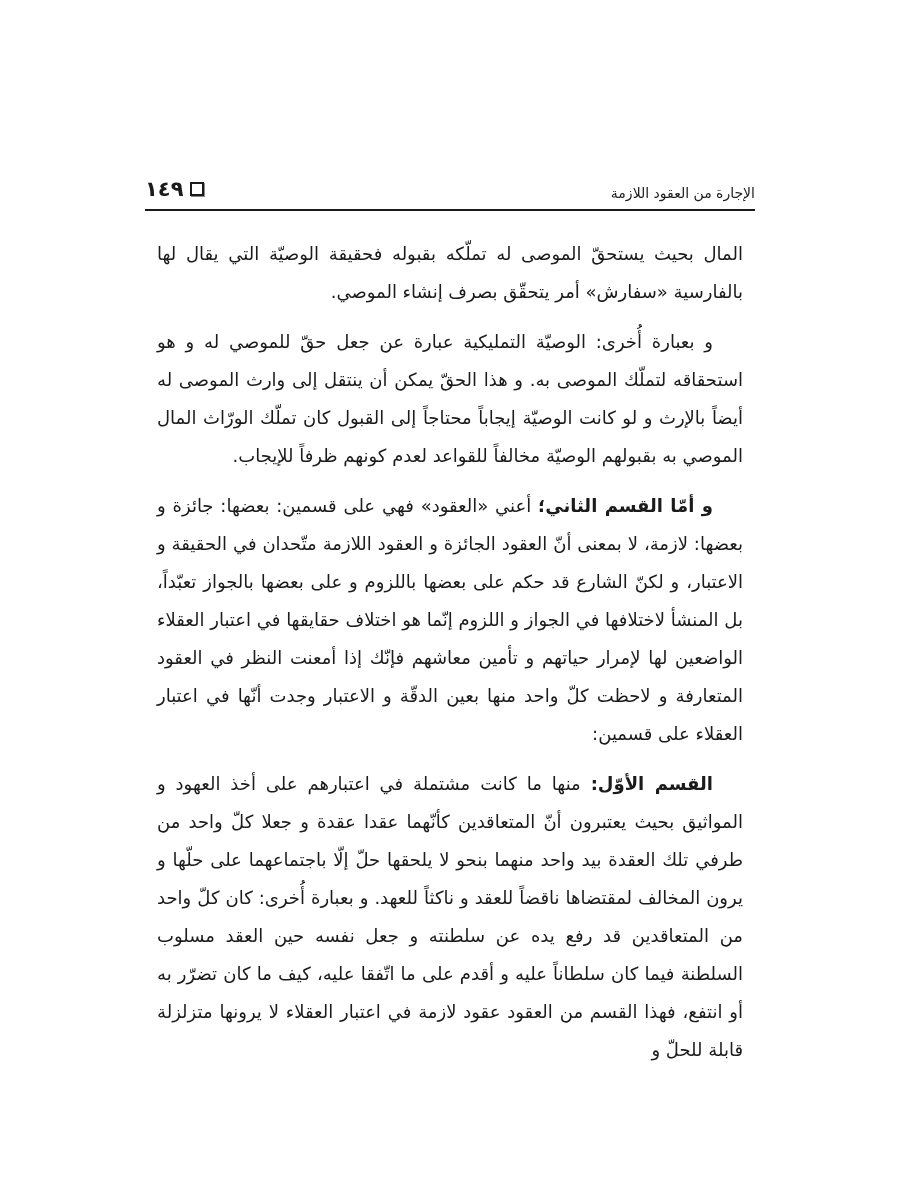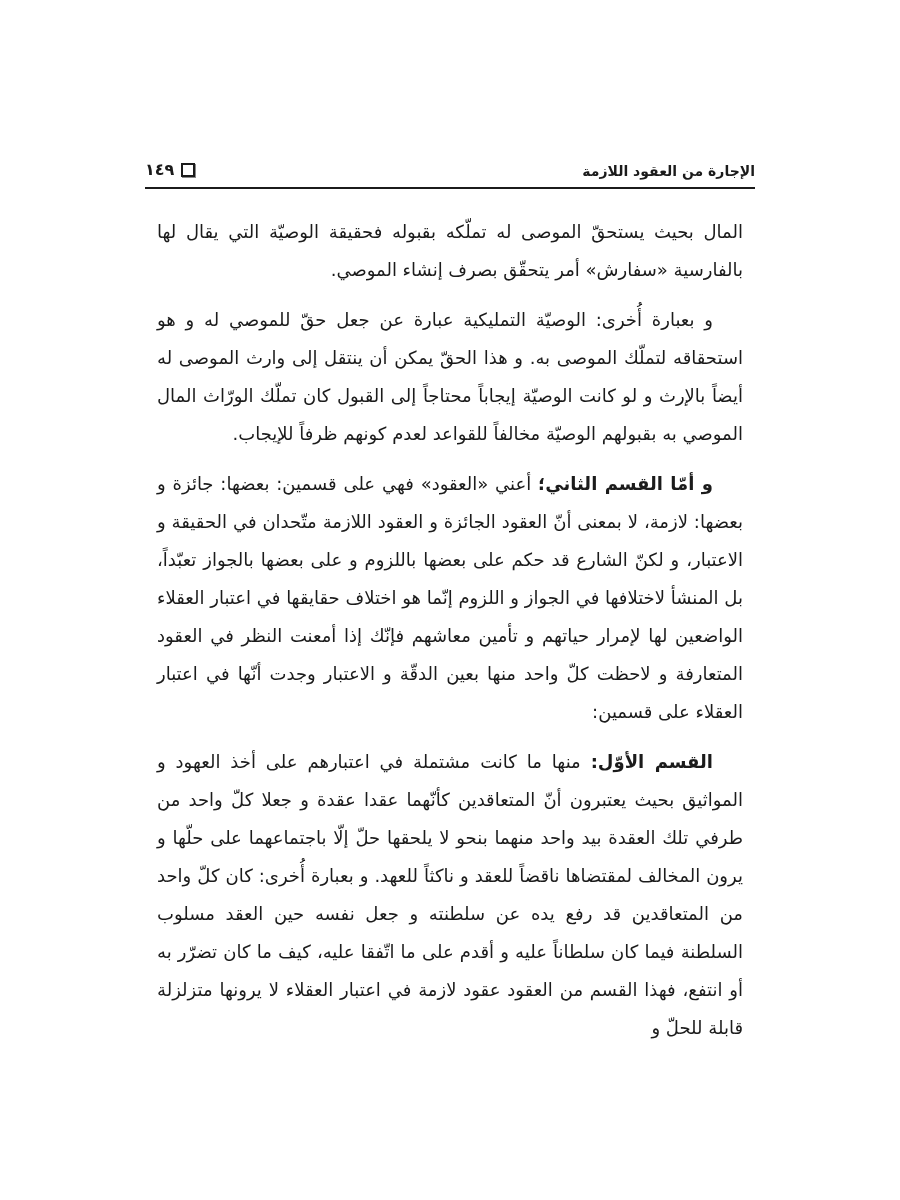--- a/index.html
+++ b/index.html
@@ -25,30 +25,31 @@
   .page-header {
     direction: rtl;
     display: flex;
     justify-content: space-between;
     align-items: flex-end;
     border-bottom: 2px solid #1b1b1b;
     padding-bottom: 8px;
   }
   .running-title {
     font-size: 14px;
-    font-weight: bold;
+    font-weight: normal;
     letter-spacing: 0;
   }
   .page-num-group {
     direction: ltr;
     display: flex;
     align-items: center;
     gap: 7px;
-    font-size: 16px;
+    font-size: 21px;
     font-weight: bold;
+    margin-top: 17px;
   }
   .square-marker {
     display: inline-block;
     width: 10px;
     height: 10px;
     border: 2px solid #1b1b1b;
     background: #ffffff;
     box-shadow: 1px 1px 0 #8a8a8a;
   }
   .page-body {

